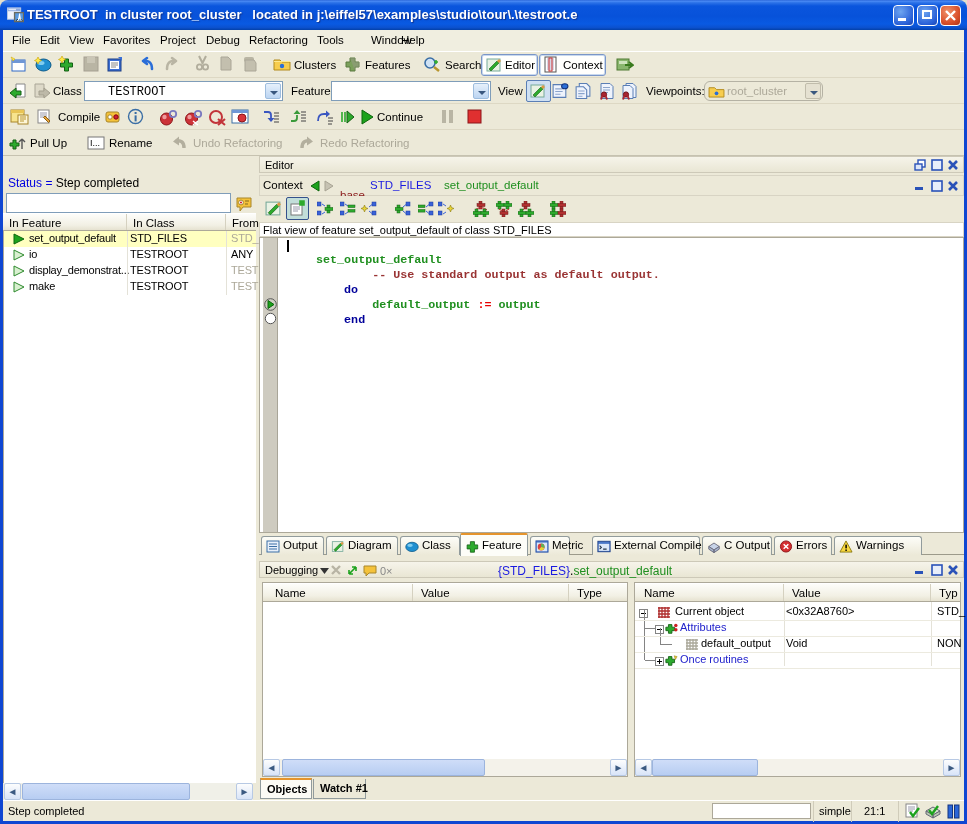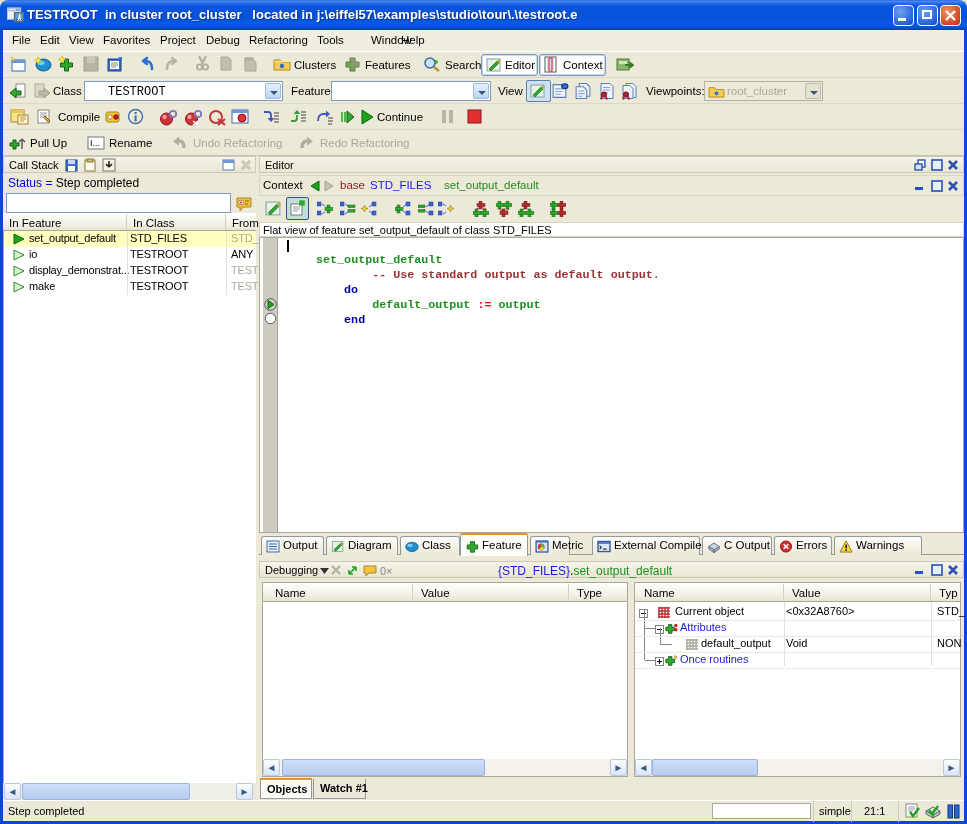--- a/index.html
+++ b/index.html
@@ -33,21 +33,21 @@
 #tr1 { top:51px; height:27px; border-top:1px solid #fff; border-bottom:1px solid #ddd8c4; }
 #tr2 { top:78px; height:26px; border-bottom:1px solid #ddd8c4; }
 #tr3 { top:104px; height:26px; border-bottom:1px solid #ddd8c4; }
 #tr4 { top:130px; height:26px; border-bottom:1px solid #c6c2b0; }
 .tlabel { position:absolute; font-size:11.5px; color:#000; }
 .tlabel.dis { color:#aca899; }
 .combo { position:absolute; background:#fff; border:1px solid #7f9db9; height:20px; }
 .combo .arrowbtn { position:absolute; right:1px; top:1px; bottom:1px; width:16px;
   background:linear-gradient(180deg,#e6f0fb,#bcd5f2); border:1px solid #9ebdde; border-radius:2px; }
 .combo .arrowbtn:after { content:""; position:absolute; left:4px; top:7px; border:4px solid transparent; border-top-color:#39577e; }
-.combo.dis { background:#ece9d8; border-color:#b5b2a4; }
+.combo.dis { background:#ece9d8; border-color:#b5b2a4;border-radius:6px; }
 
 
 .ptitle { background:linear-gradient(180deg,#f6f4ea,#e9e6d4); border:1px solid #cdc9b8; font-size:11.5px; color:#000; }
 .ptitle .cap { position:absolute; left:5px; top:2px; font-size:11px; }
 
 
 #leftpanel { left:3px; top:156px; width:253px; height:644px; background:#ece9d8; }
 
 
 .gridhead { background:linear-gradient(180deg,#fdfdfa,#f2f0e4 70%,#e6e2d0); border-top:1px solid #fff; border-bottom:1px solid #aca899; }
@@ -358,44 +358,20 @@
     <svg class="abs" style="left:437px;top:5px" width="15" height="15" viewBox="0 0 15 15">
         <rect x="2" y="1" width="4" height="13" fill="#b9b5a4"></rect>
         <rect x="9" y="1" width="4" height="13" fill="#b9b5a4"></rect>
       </svg>
     <svg class="abs" style="left:464px;top:5px" width="15" height="15" viewBox="0 0 15 15">
         <rect x="1" y="1" width="13" height="13" fill="#e03030" stroke="#8c1418"></rect>
       </svg>
   </div>
 
   <div id="leftpanel" class="abs">
-    <div class="ptitle abs" style="left:0;top:0;width:253px;height:17px">
-      <span class="cap">Call Stack</span>
-      <svg class="abs" style="left:61px;top:2px" width="13" height="13" viewBox="0 0 13 13">
-          <rect x="1" y="1" width="11" height="11" fill="#3b6fd4" stroke="#1d3f86"></rect>
-          <rect x="3" y="1" width="7" height="4" fill="#cdd9f0"></rect>
-          <rect x="3" y="7" width="7" height="5" fill="#fff"></rect>
-        </svg>
-      <svg class="abs" style="left:80px;top:1px" width="12" height="14" viewBox="0 0 12 14">
-          <rect x="1" y="2" width="10" height="11" fill="#fdfaef" stroke="#8a7d2a"></rect>
-          <rect x="3" y="1" width="6" height="3" fill="#c8bd7a" stroke="#8a7d2a"></rect>
-        </svg>
-      <svg class="abs" style="left:98px;top:1px" width="14" height="14" viewBox="0 0 14 14">
-          <rect x="1" y="1" width="12" height="12" fill="#f6f3e2" stroke="#777"></rect>
-          <path d="M7 3 v6 M7 9 l-3 -3 M7 9 l3 -3" stroke="#222" stroke-width="1.6" fill="none"></path>
-        </svg>
-      <svg class="abs" style="left:218px;top:2px" width="13" height="12" viewBox="0 0 13 12">
-          <rect x="1" y="1" width="11" height="10" fill="#fff" stroke="#5a7eb5"></rect>
-          <rect x="1" y="1" width="11" height="3" fill="#6f97d6"></rect>
-        </svg>
-      <svg class="abs" style="left:236px;top:2px" width="12" height="12" viewBox="0 0 12 12">
-          <path d="M2 2 l8 8 M10 2 l-8 8" stroke="#b8b4a4" stroke-width="2.6"></path>
-          <path d="M2 2 l8 8 M10 2 l-8 8" stroke="#d6d2c2" stroke-width="1.2"></path>
-        </svg>
-    </div>
     <div class="abs t12" style="left:5px;top:20px;"><span style="color:#0000e0">Status</span> <span style="color:#0000e0">=</span> Step completed</div>
     <div class="abs" style="left:3px;top:37px;width:225px;height:20px;background:#fff;border:1px solid #7f9db9"></div>
     <svg class="abs" style="left:232px;top:39px" width="19" height="17" viewBox="0 0 19 17">
         <path d="M2 3 h14 v9 h-8 l-3 4 v-4 H2 z" fill="#f4c23a" stroke="#a8862a"></path>
         <circle cx="6" cy="7.5" r="2.4" fill="#fff" stroke="#a8862a"></circle>
         <circle cx="6" cy="7.5" r="1.1" fill="#c23"></circle>
         <path d="M10 6 h4 M10 9 h3" stroke="#a8862a" stroke-width="1.4"></path>
       </svg>
     <div class="gridhead abs" style="left:0;top:57px;width:253px;height:18px">
       <div class="hcell" style="left:0;width:124px">In Feature</div>
@@ -463,21 +439,21 @@
         </svg>
     </div>
     <div class="abs" style="left:0;top:19px;width:705px;height:21px;background:#ece9d8;border:1px solid #d8d4c4">
       <span class="tlabel" style="left:3px;top:3px">Context</span>
       <svg class="abs" style="left:49px;top:4px" width="12" height="12" viewBox="0 0 12 12">
           <path d="M10 1 v10 L2 6 z" fill="#1ca21c" stroke="#0c660c"></path>
         </svg>
       <svg class="abs" style="left:63px;top:4px" width="12" height="12" viewBox="0 0 12 12">
           <path d="M2 1 v10 l8 -5 z" fill="#c6c2b2" stroke="#a8a494"></path>
         </svg>
-      <span class="tlabel" style="left:80px;top:3px;color:#8b1a1a">base</span>
+      <span class="tlabel" style="left:80px;top:13px;color:#8b1a1a">base</span>
       <span class="tlabel" style="left:110px;top:3px;color:#1a1ae0">STD_FILES</span>
       <span class="tlabel" style="left:184px;top:3px;color:#1f8f1f">set_output_default</span>
       <div class="abs" style="left:655px;top:11px;width:8px;height:3px;background:#2a52b8"></div>
       <svg class="abs" style="left:671px;top:4px" width="12" height="12" viewBox="0 0 12 12">
           <rect x="1" y="1" width="10" height="10" fill="#e8eefa" stroke="#2a52b8" stroke-width="1.6"></rect>
         </svg>
       <svg class="abs" style="left:687px;top:4px" width="12" height="12" viewBox="0 0 12 12">
           <path d="M2 2 l8 8 M10 2 l-8 8" stroke="#2a52b8" stroke-width="2.6"></path>
         </svg>
     </div>

